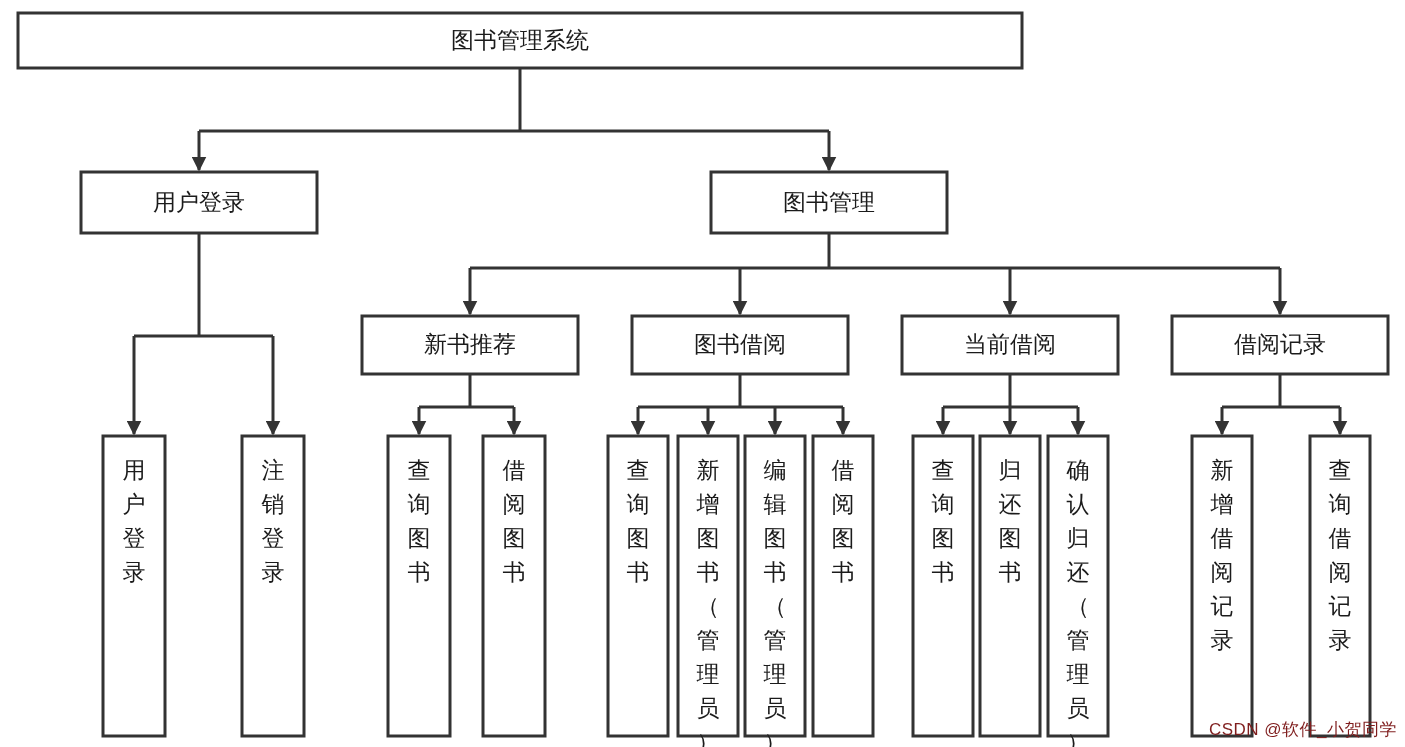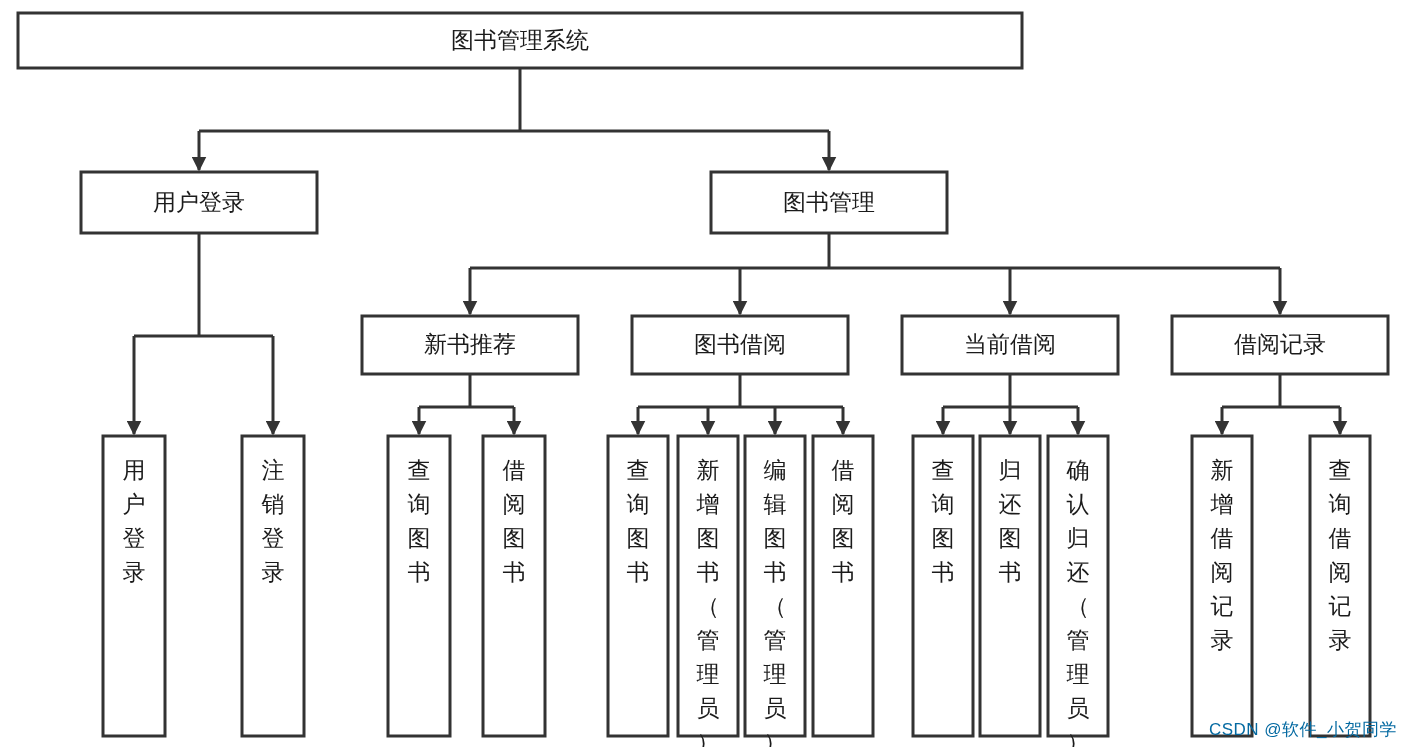--- a/index.html
+++ b/index.html
@@ -19,21 +19,21 @@
     dominant-baseline:middle;
   }
   .h-label{font-size:23px;}
   .v-label{font-size:23px;}
   .v-label tspan{}
   .watermark{
     position:absolute;
     right:8px;bottom:6px;
     font-family:"Liberation Sans","DejaVu Sans",sans-serif;
     font-size:17px;
-    color:#0369a1;
+    color:#7f1d1d;
     white-space:nowrap;
     letter-spacing:0.5px;
   }
 </style>
 </head>
 <body>
 
 <div id="diagram-root">
   <svg class="flow" viewBox="0 0 1405 747">
     <defs>

